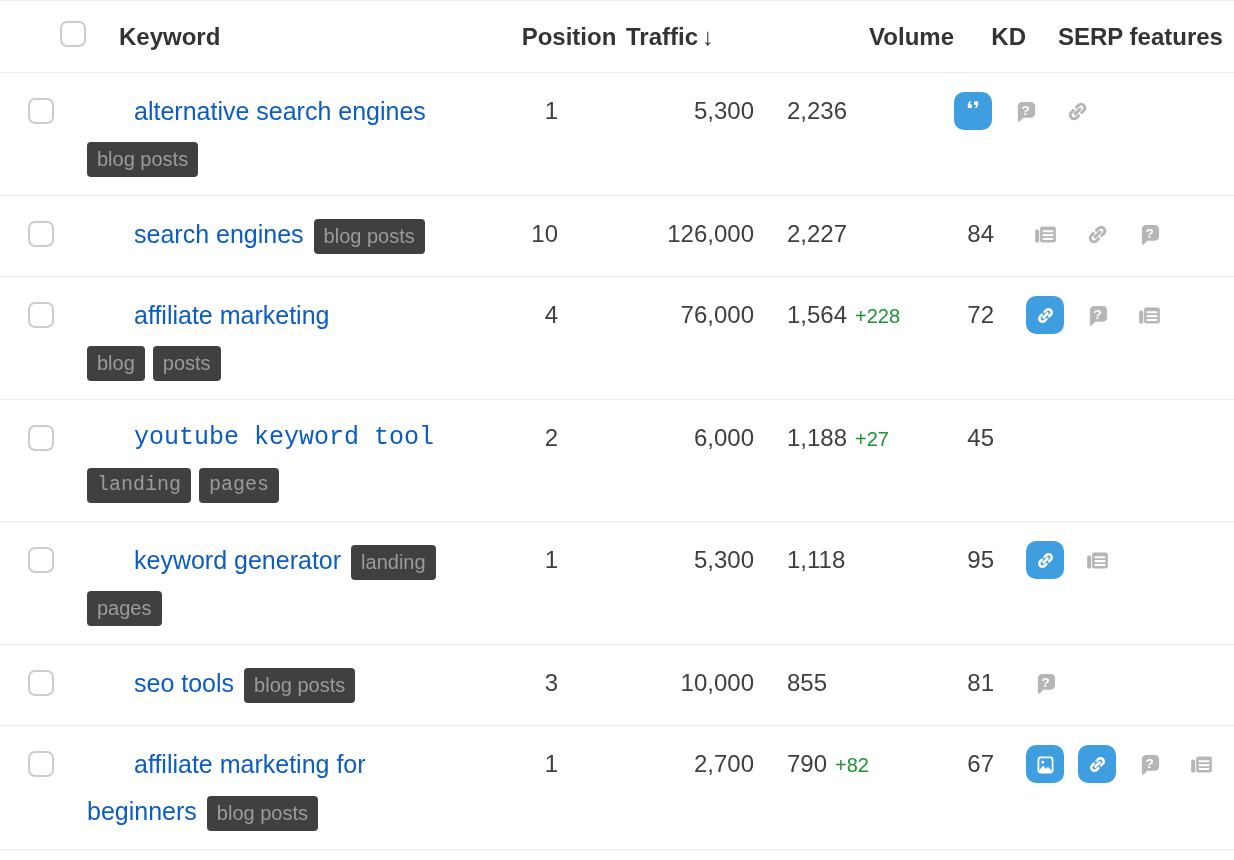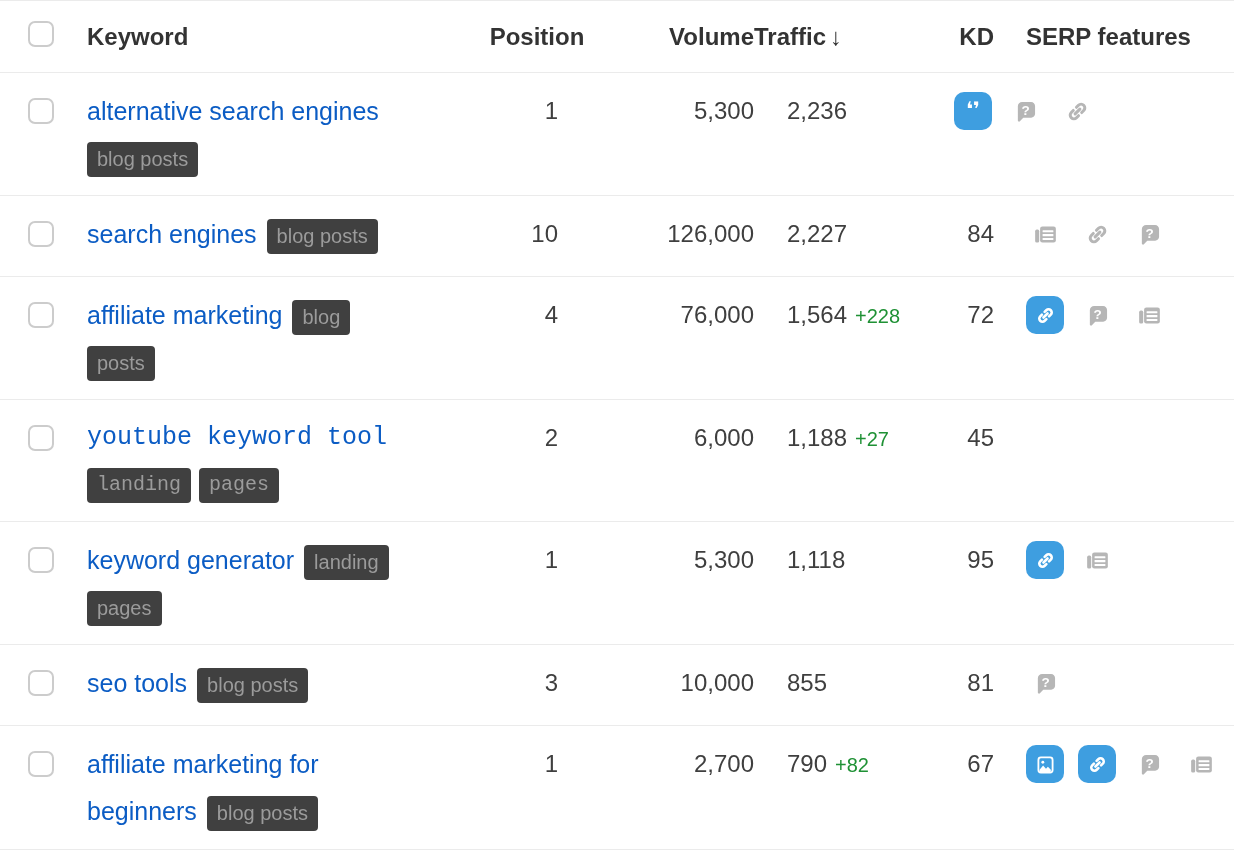--- a/index.html
+++ b/index.html
@@ -8,21 +8,21 @@
     font-family:"Liberation Sans","DejaVu Sans",sans-serif;
     color:#3f3f3f;
   }
   .table{width:1234px;border-top:1px solid var(--separator,#ebebeb);}
   .row{
     display:grid;
     grid-template-columns:87px 393px 114px 160px 168px 72px 240px;
     border-bottom:1px solid var(--separator,#ebebeb);
     align-items:start;
   }
-  .thead{height:71px;align-items:center;}
+  .thead{height:71px;align-items:center;padding-left:32px;}
   .thead .cell{font-weight:bold;font-size:24px;color:#333;padding:0;line-height:normal;}
   .cell{font-size:24px;line-height:46px;padding:15px 0 14px 0;}
   .thead .cell{padding:0;}
   .a-r{text-align:center;}
   .c-pos-val{text-align:right;padding-right:36px;}
   .c-traffic{padding-left:33px;text-align:left;}
   .c-kd{text-align:right;}
   .c-vol{text-align:right;}
   .c-serp{padding-left:32px;display:flex;gap:14px;align-items:flex-start;}
   .thead .c-serp{padding-left:32px;}
@@ -37,21 +37,21 @@
   .kw{display:block;}
   .w1{max-width:380px;}
   .w2{max-width:420px;}
   .w3{max-width:300px;}
   .w4{max-width:360px;font-family:Liberation Mono, monospace;}
   .w5{max-width:360px;}
   .w6{max-width:420px;}
   .w7{max-width:310px;}
   .kw-link{
     color:var(--link_blue,#0b5cc4);font-size:25px;text-decoration:none;
-    cursor:pointer;margin-right:10px;
+    cursor:pointer;margin-right:10px;margin-left:47px;
   }
   .tag{
     display:inline-block;font-size:20px;line-height:1;
     padding:7px 10px 8px 10px;background:#404040;color:#9b9b9b;
     border-radius:4px;margin-right:8px;white-space:nowrap;
   }
   .delta{font-size:20px;color:var(--positive_green,#1f9135);margin-left:8px;}
   .serp-icon{flex:none;}
   .serp-icon.on{
     width:38px;height:38px;border-radius:10px;margin-top:4px;
@@ -73,24 +73,24 @@
 <body>
 
 <div class="table">
 
   <div class="row thead">
     <div class="cell c-check">
       <span class="checkbox"></span>
     </div>
     <div class="cell sortable">Keyword</div>
     <div class="cell a-r sortable">Position</div>
-    <div class="cell c-vol sortable">Volume</div>
     <div class="cell c-traffic sortable">
       <span>Traffic</span><span class="sort-arrow">↓</span>
     </div>
+    <div class="cell c-vol sortable">Volume</div>
     <div class="cell c-kd sortable">KD</div>
     <div class="cell c-serp">SERP features</div>
   </div>
 
   <div class="row">
     <div class="cell c-check">
       <span class="checkbox"></span>
     </div>
     <div class="cell">
       <span class="kw w1">

